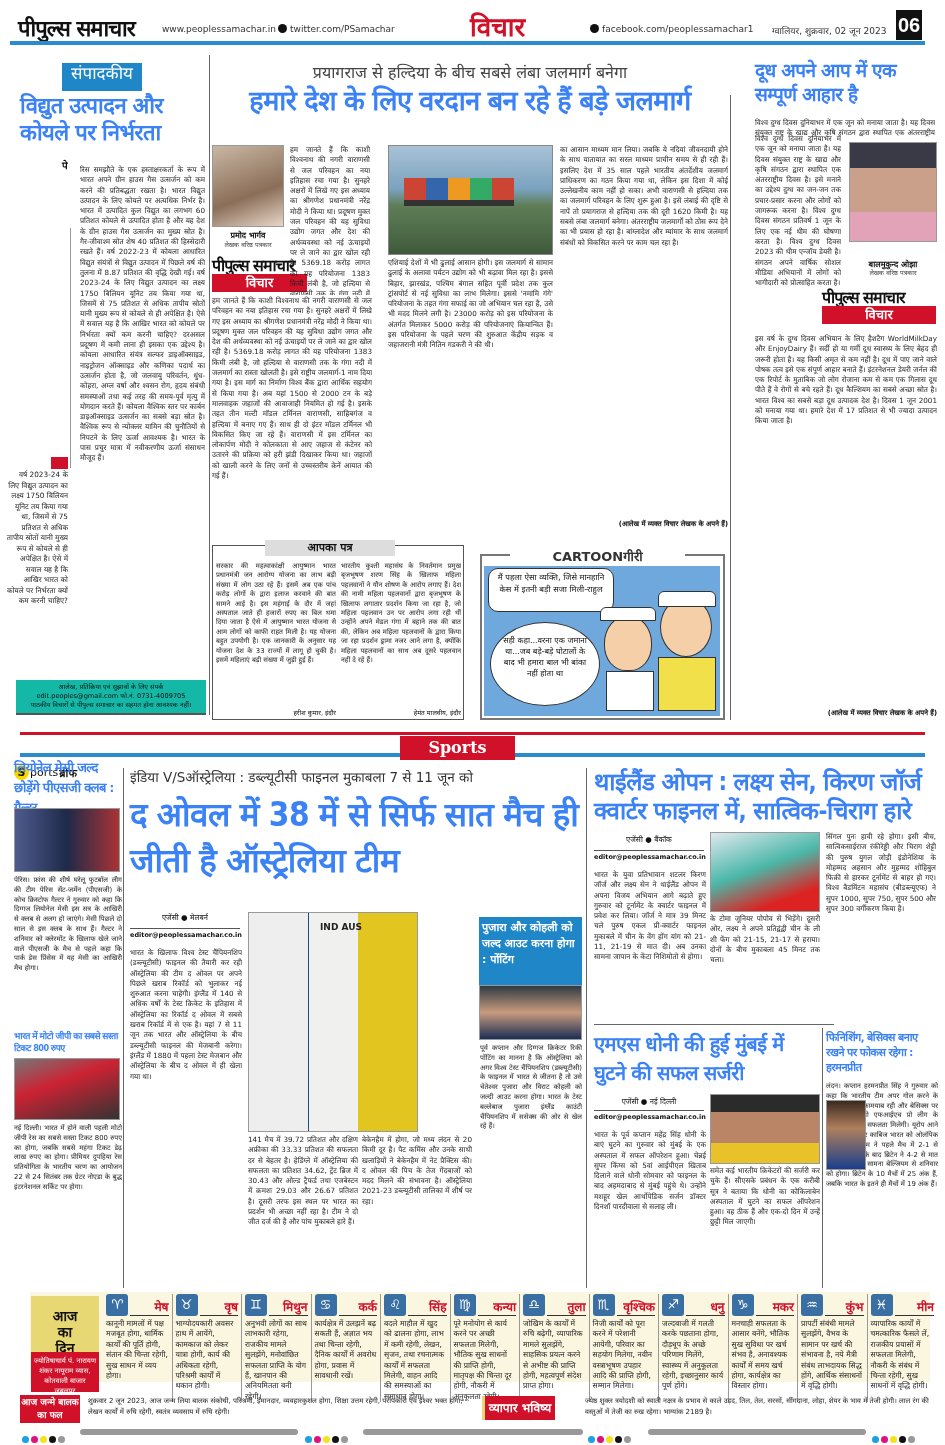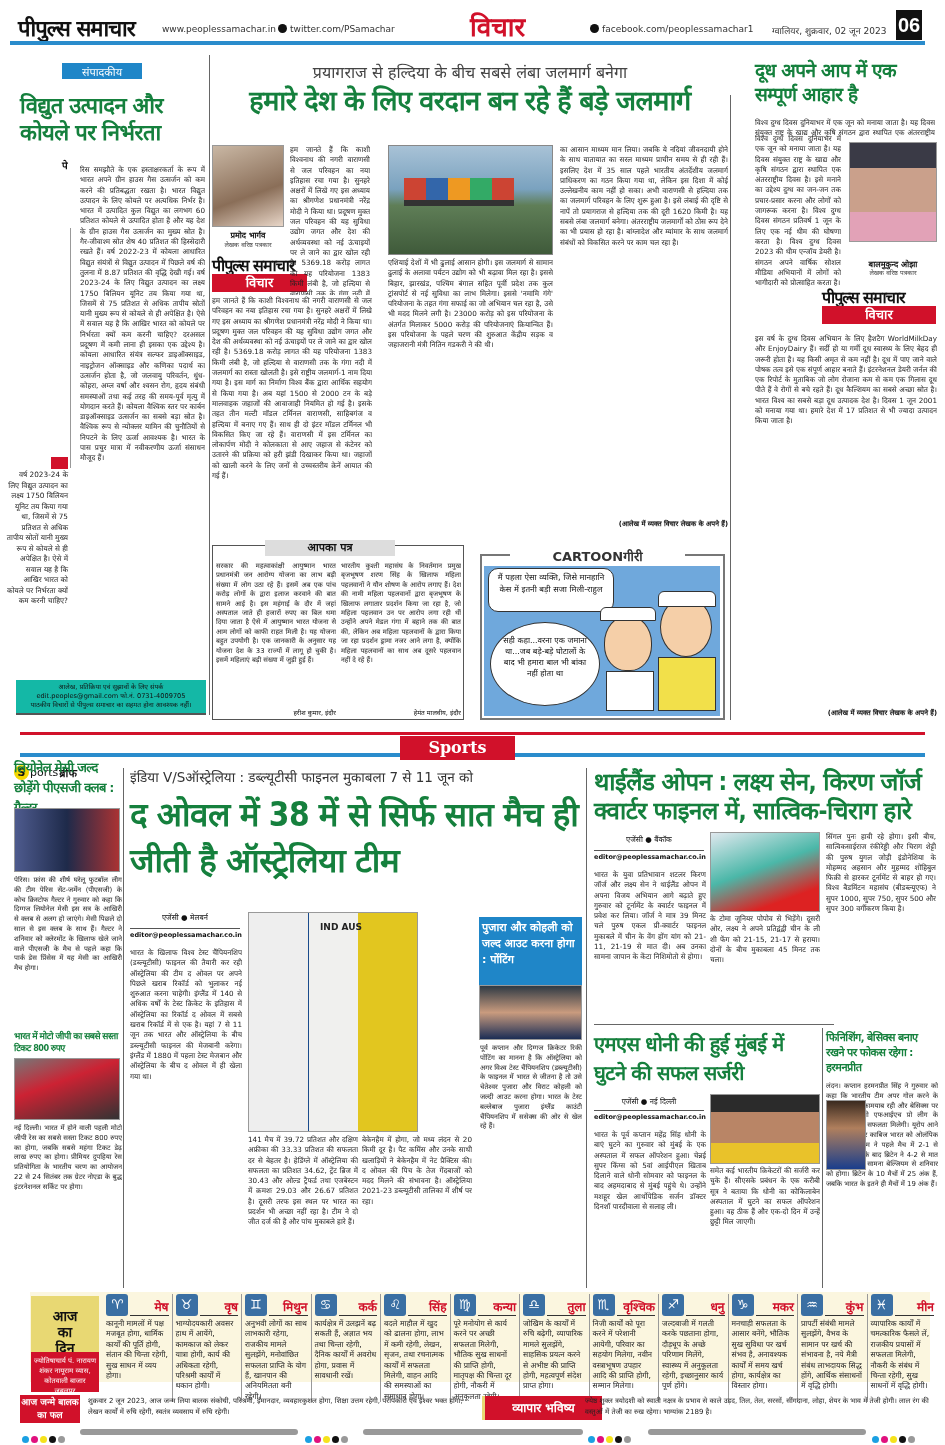--- a/index.html
+++ b/index.html
@@ -5,21 +5,21 @@
 *{box-sizing:border-box;margin:0;padding:0}
 body{width:945px;height:1445px;background:#fff;font-family:"DejaVu Sans",sans-serif;color:#111;position:relative;overflow:hidden}
 .abs{position:absolute}
 .masthead{left:10px;top:8px;width:925px;height:36px}
 .logo{font-family:"DejaVu Sans",sans-serif;font-weight:bold;font-size:22px;letter-spacing:-1px;color:#111}
 .small{font-size:9px;color:#333}
 .vichar-head{font-size:26px;font-weight:bold;color:#d1112a}
 .pageno{background:#111;color:#fff;font-size:20px;font-weight:bold;width:26px;height:30px;text-align:center;line-height:30px;font-family:"Liberation Sans Narrow","Liberation Sans",sans-serif}
 .bluebar{left:10px;top:41px;width:915px;height:4px;background:#2a8ccc}
 .p{font-size:7.2px;line-height:10.3px;text-align:justify;color:#222;overflow:hidden}
-.h-big{font-weight:bold;color:#15803d;letter-spacing:-0.5px;font-family:"DejaVu Sans Condensed","DejaVu Sans",sans-serif}
+.h-big{font-weight:bold;color:#3b82f6;letter-spacing:-0.5px;font-family:"DejaVu Sans Condensed","DejaVu Sans",sans-serif}
 .redtag{background:#d1112a;color:#fff;font-weight:bold;text-align:center}
 .bluetag{background:#1f86c8;color:#fff;text-align:center}
 .photo{background:linear-gradient(160deg,#c9b7a4,#8a6e58 60%,#e8d6c8);border:1px solid #999}
 .vline{width:1px;background:#666}
 .hline{height:1px;background:#666}
 .box{border:1px solid #555}
 .zodiac{background:#fbf6df}
 .zname{color:#d1112a;font-weight:bold;font-size:12px;text-align:right;border-bottom:1px solid #333}
 .zicon{width:22px;height:22px;border-radius:3px;background:#3a6fa3;color:#fff;font-size:13px;text-align:center;line-height:22px}
 .zp{font-size:7.6px;line-height:10.4px;color:#222;margin-top:3px}
@@ -39,21 +39,21 @@
   <div class="abs vichar-head" style="left:460px;top:0px">विचार</div>
   <div class="abs small" style="left:580px;top:16px;display:flex;gap:3px">
     <span style="display:inline-block;width:9px;height:9px;border-radius:50%;background:#111"></span>
     <span>facebook.com/peoplessamachar1</span>
   </div>
   <div class="abs small" style="left:762px;top:16px">ग्वालियर, शुक्रवार, 02 जून 2023</div>
   <div class="abs pageno" style="left:886px;top:2px">06</div>
 </div>
 <div class="abs bluebar"></div>
 
-<div class="abs bluetag" style="left:62px;top:63px;width:80px;height:16px;font-size:11px;line-height:20px">संपादकीय</div>
+<div class="abs bluetag" style="left:62px;top:63px;width:80px;height:28px;font-size:17px;line-height:20px">संपादकीय</div>
 <div class="abs h-big" style="left:20px;top:92px;width:185px;font-size:22px;line-height:27px">विद्युत उत्पादन और कोयले पर निर्भरता</div>
 <div class="abs" style="left:62px;top:158px;font-size:10px;font-weight:bold">पे</div>
 <div class="abs p" style="left:80px;top:165px;width:125px;height:500px">रिस समझौते के एक हस्ताक्षरकर्ता के रूप में भारत अपने ग्रीन हाउस गैस उत्सर्जन को कम करने की प्रतिबद्धता रखता है। भारत विद्युत उत्पादन के लिए कोयले पर अत्यधिक निर्भर है। भारत में उत्पादित कुल विद्युत का लगभग 60 प्रतिशत कोयले से उत्पादित होता है और यह देश के ग्रीन हाउस गैस उत्सर्जन का मुख्य स्रोत है। गैर-जीवाश्म स्रोत शेष 40 प्रतिशत की हिस्सेदारी रखते हैं। वर्ष 2022-23 में कोयला आधारित विद्युत संयंत्रों से विद्युत उत्पादन में पिछले वर्ष की तुलना में 8.87 प्रतिशत की वृद्धि देखी गई। वर्ष 2023-24 के लिए विद्युत उत्पादन का लक्ष्य 1750 बिलियन यूनिट तय किया गया था, जिसमें से 75 प्रतिशत से अधिक तापीय स्रोतों यानी मुख्य रूप से कोयले से ही अपेक्षित है। ऐसे में सवाल यह है कि आखिर भारत को कोयले पर निर्भरता क्यों कम करनी चाहिए? दरअसल प्रदूषण में कमी लाना ही इसका एक उद्देश्य है। कोयला आधारित संयंत्र सल्फर डाइऑक्साइड, नाइट्रोजन ऑक्साइड और कणिका पदार्थ का उत्सर्जन होता है, जो जलवायु परिवर्तन, धुंध-कोहरा, अम्ल वर्षा और श्वसन रोग, हृदय संबंधी समस्याओं तथा कई तरह की समय-पूर्व मृत्यु में योगदान करते हैं। कोयला वैश्विक स्तर पर कार्बन डाइऑक्साइड उत्सर्जन का सबसे बड़ा स्रोत है। वैश्विक रूप से न्योक्लर यामिन की चुनौतियों से निपटने के लिए ऊर्जा आवश्यक है। भारत के पास प्रचुर मात्रा में नवीकरणीय ऊर्जा संसाधन मौजूद हैं।</div>
 <div class="abs" style="left:6px;top:470px;width:62px;font-size:7.3px;line-height:10.5px;text-align:right;color:#222">वर्ष 2023-24 के लिए विद्युत उत्पादन का लक्ष्य 1750 बिलियन यूनिट तय किया गया था, जिसमें से 75 प्रतिशत से अधिक तापीय स्रोतों यानी मुख्य रूप से कोयले से ही अपेक्षित है। ऐसे में सवाल यह है कि आखिर भारत को कोयले पर निर्भरता क्यों कम करनी चाहिए?</div>
 <div class="abs redtag" style="left:51px;top:457px;width:17px;height:12px"></div>
 <div class="abs vline" style="left:70px;top:228px;height:240px;background:#999"></div>
 <div class="abs" style="left:16px;top:680px;width:190px;background:#14b8a6;padding:3px;text-align:center;font-size:6.6px;line-height:9px;border-bottom:2px solid #555">
   <div>आलेख, प्रतिक्रिया एवं सुझावों के लिए संपर्क</div>
   <div>edit.peoples@gmail.com फो.नं. 0731-4009705</div>
   <div>पाठकीय विचारों से पीपुल्स समाचार का सहमत होना आवश्यक नहीं।</div>
@@ -255,21 +255,21 @@
     <div style="display:flex;align-items:flex-end;gap:2px">
         <span class="zicon">♓</span>
         <span class="zname" style="flex:1">मीन</span>
       </div>
     <div class="zp">व्यापारिक कार्यों में चमत्कारिक फैसले लें, राजकीय प्रयासों में सफलता मिलेगी, नौकरी के संबंध में चिन्ता रहेगी, सुख साधनों में वृद्धि होगी।</div>
   </div>
 </div>
 
 <div class="abs redtag" style="left:20px;top:1395px;width:60px;height:28px;font-size:9px;line-height:13px;padding-top:1px">आज जन्मे बालक का फल</div>
 <div class="abs" style="left:88px;top:1396px;width:380px;font-size:7px;line-height:10.5px;color:#222">शुक्रवार 2 जून 2023, आज जन्म लिया बालक संकोची, परिश्रमी, ईमानदार, व्यवहारकुशल होगा, शिक्षा उत्तम रहेगी, परोपकारी एवं ईश्वर भक्त होगा, लेखन कार्यों में रुचि रहेगी, स्वतंत्र व्यवसाय में रुचि रहेगी।</div>
-<div class="abs redtag" style="left:482px;top:1396px;width:120px;height:24px;font-size:12px;line-height:24px;border-left:3px solid #e8d873">व्यापार भविष्य</div>
+<div class="abs redtag" style="left:482px;top:1396px;width:73px;height:24px;font-size:12px;line-height:24px;border-left:3px solid #e8d873">व्यापार भविष्य</div>
 <div class="abs" style="left:585px;top:1396px;width:345px;font-size:7px;line-height:10.5px;color:#222">ज्येष्ठ शुक्ल त्रयोदशी को स्वाती नक्षत्र के प्रभाव से काले उड़द, तिल, तेल, सरसों, सींगदाना, लोहा, शेयर के भाव में तेजी होगी। लाल रंग की वस्तुओं में तेजी का रुख रहेगा। भाग्यांक 2189 है।</div>
 
 <div class="abs dots" style="left:22px;top:1428px">
   <span style="background:#1ba0e2"></span><span style="background:#e0107e"></span><span style="background:#f5e21b"></span><span style="background:#111"></span><span style="background:#999"></span>
 </div>
 <div class="abs graybar" style="left:80px;top:1429px;width:218px"></div>
 <div class="abs dots" style="left:305px;top:1428px">
   <span style="background:#1ba0e2"></span><span style="background:#e0107e"></span><span style="background:#f5e21b"></span><span style="background:#111"></span><span style="background:#999"></span>
 </div>
 <div class="abs graybar" style="left:363px;top:1429px;width:220px"></div>

